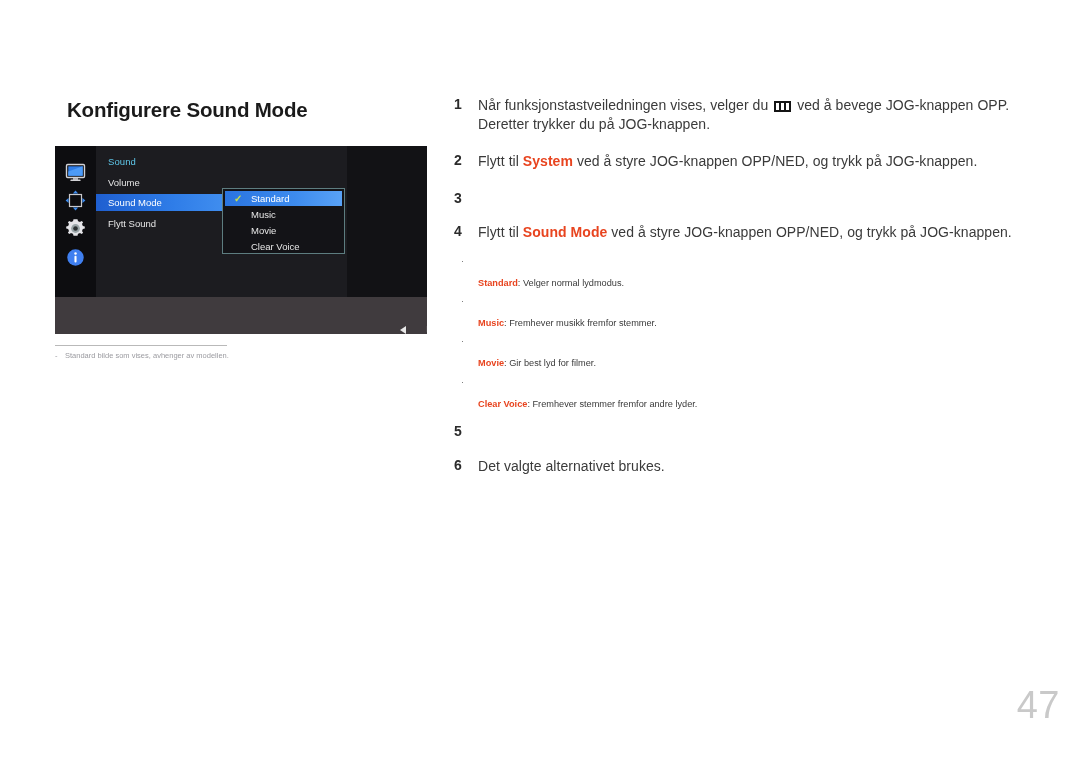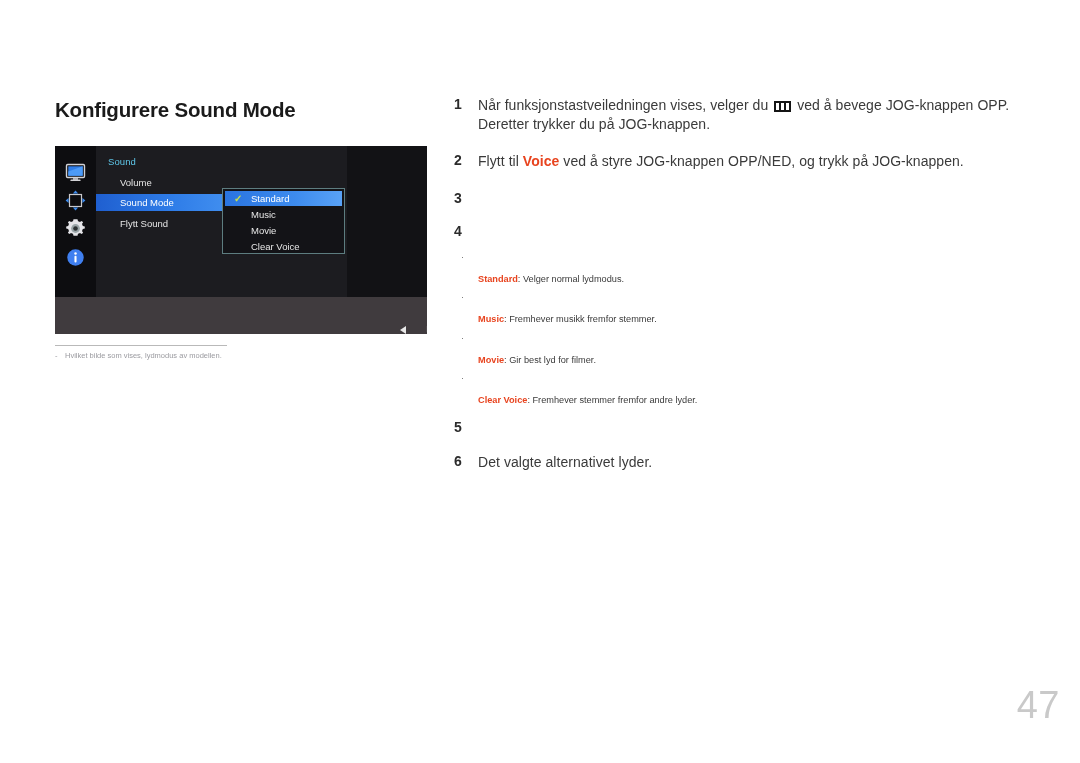--- a/index.html
+++ b/index.html
@@ -13,21 +13,21 @@
     height: 763px;
     position: relative;
     font-family: "Liberation Sans", sans-serif;
     color: #2b2b2b;
     overflow: hidden;
   }
 
   
   #page-title {
     position: absolute;
-    left: 55px;
+    left: 67px;
     top: 98px;
     font-size: 20.5px;
     font-weight: bold;
     letter-spacing: -0.2px;
     color: #1a1a1a;
     white-space: nowrap;
   }
 
   
   #figure-block {
@@ -111,21 +111,21 @@
     color: #5ec6e8;
     letter-spacing: 0.1px;
   }
   .osd-row {
     position: absolute;
     left: 41px;
     width: 172px;
     height: 17px;
     display: flex;
     align-items: center;
-    padding-left: 24px;
+    padding-left: 12px;
     box-sizing: border-box;
     font-size: 9.5px;
     color: #e6e6e6;
   }
   #osd-row-0 { top: 28px; }
   #osd-row-1 {
     top: 48px;
     background: linear-gradient(to right, #1f5fd0 0%, #2f7de8 45%, #4f9cf5 100%);
     color: #ffffff;
   }
@@ -351,39 +351,40 @@
     <div id="osd-bottombar">
       <span class="ret-arrow"></span>
       <span class="ret-label">Return</span>
     </div>
 
   </div>
 
   <div id="fig-rule"></div>
   <div id="fig-note">
     <span class="dash">-</span>
-    <span>Hvilket bilde som vises, lydmodus av modellen.</span>
+    <span>Standard bilde som vises, avhenger av modellen.</span>
   </div>
 </div>
 
 <div id="steps">
 
   <div class="step">
     <span class="num">1</span>
     <span class="txt">Når funksjonstastveiledningen vises, velger du <span class="menu-glyph"><i></i><i></i><i></i></span> ved å bevege JOG-knappen OPP. Deretter trykker du på JOG-knappen.</span>
   </div>
   <div class="step">
     <span class="num">2</span>
-    <span class="txt">Flytt til <b>Voice</b> ved å styre JOG-knappen OPP/NED, og trykk på JOG-knappen.</span>
+    <span class="txt">Flytt til <b>System</b> ved å styre JOG-knappen OPP/NED, og trykk på JOG-knappen.</span>
   </div>
   <div class="step">
     <span class="num">3</span>
   </div>
   <div class="step">
     <span class="num">4</span>
+    <span class="txt">Flytt til <b>Sound Mode</b> ved å styre JOG-knappen OPP/NED, og trykk på JOG-knappen.</span>
   </div>
 
   <div id="bullets">
     <div class="bullet">
       <span class="dot">·</span>
       <span class="btxt"><b>Standard</b>: Velger normal lydmodus.</span>
     </div>
     <div class="bullet">
       <span class="dot">·</span>
       <span class="btxt"><b>Music</b>: Fremhever musikk fremfor stemmer.</span>
@@ -396,18 +397,18 @@
       <span class="dot">·</span>
       <span class="btxt"><b>Clear Voice</b>: Fremhever stemmer fremfor andre lyder.</span>
     </div>
   </div>
 
   <div class="step">
     <span class="num">5</span>
   </div>
   <div class="step">
     <span class="num">6</span>
-    <span class="txt">Det valgte alternativet lyder.</span>
+    <span class="txt">Det valgte alternativet brukes.</span>
   </div>
 
 </div>
 
 <div id="page-number">47</div>
 
 </body></html>

